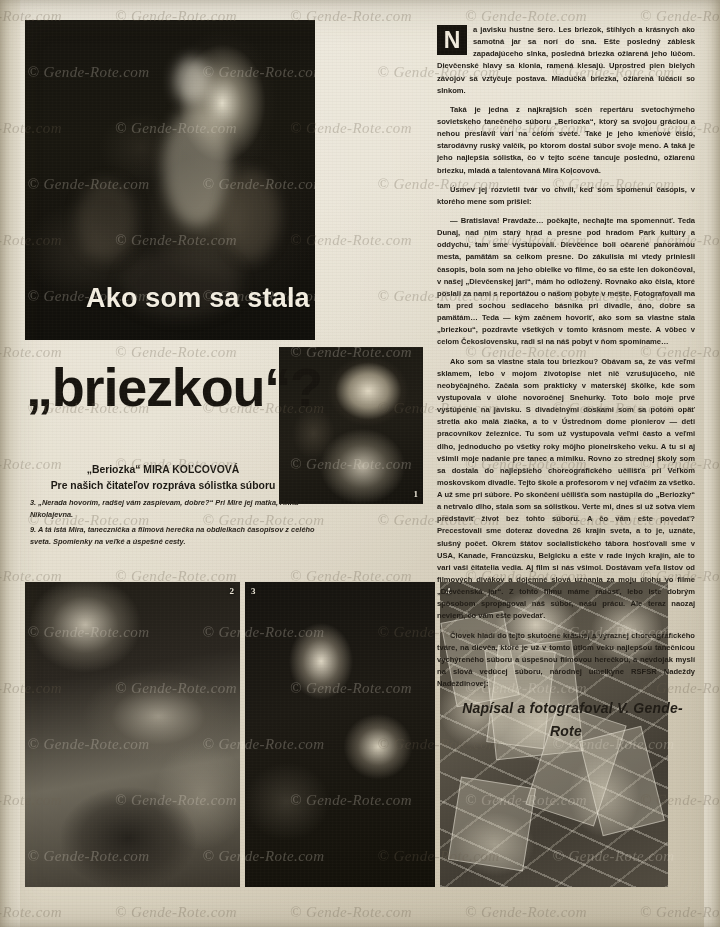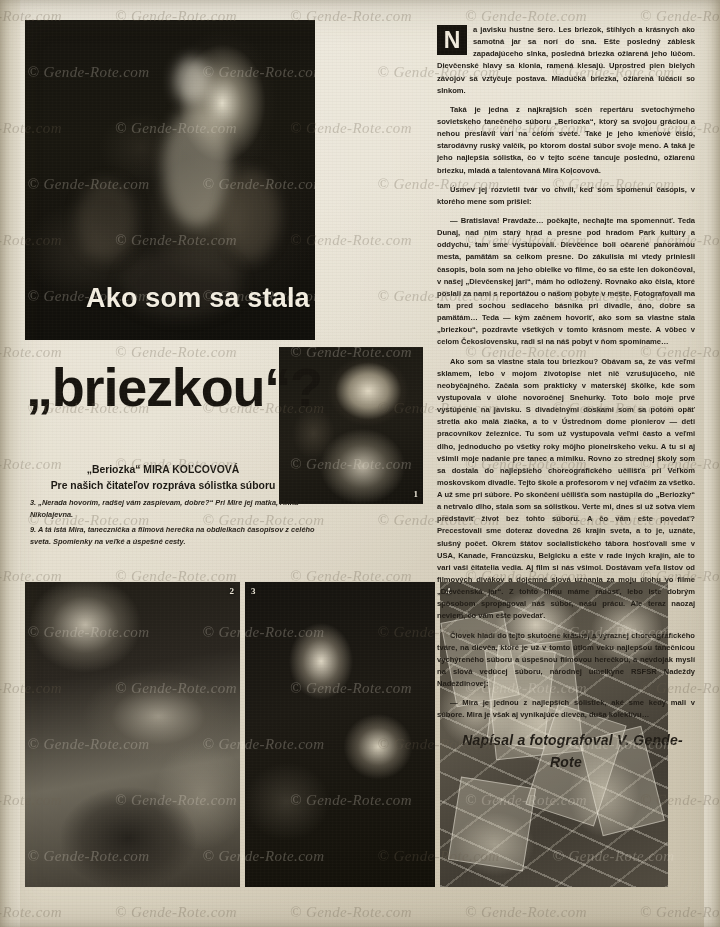--- a/index.html
+++ b/index.html
@@ -291,21 +291,20 @@
     <p>9. A tá istá Mira, tanecznička a filmová herečka na obdielkach časopisov z celého sveta. Spomienky na veľké a úspešné cesty.</p>
   </div>
 
   <div id="right-col">
     <p class="noind"><span class="dropcap">N</span><span>a javisku hustne šero. Les briezok, štíhlych a krásnych ako samotná jar sa norí do sna. Ešte posledný záblesk zapadajúceho slnka, posledná briezka ožiarená jeho lúčom. Dievčenské hlavy sa klonia, ramená klesajú. Uprostred pien bielych závojov sa vztyčuje postava. Mladučká briezka, ožiarená lúčacií so slnkom.</span></p>
     <p>Taká je jedna z najkrajších scén repertáru svetochýrneho sovietskeho tanečného súboru „Beriozka“, ktorý sa svojou gráciou a nehou preslávil vari na celom svete. Také je jeho kmeňové číslo, starodávny ruský valčík, po ktorom dostal súbor svoje meno. A taká je jeho najlepšia sólistka, čo v tejto scéne tancuje poslednú, ožiarenú briezku, mladá a talentovaná Mira Koļcovová.</p>
     <p>Úsmev jej rozvietil tvár vo chvíli, keď som spomenul časopis, v ktorého mene som prišiel:</p>
     <p>— Bratislava! Pravdaže… počkajte, nechajte ma spomennúť. Teda Dunaj, nad ním starý hrad a presne pod hradom Park kultúry a oddychu, tam sme vystupovali. Dievčence boli očarené panorámou mesta, pamätám sa celkom presne. Do zákulisia mi vtedy priniesli časopis, bola som na jeho obielke vo filme, čo sa ešte len dokončoval, v našej „Dievčenskej jari“, mám ho odložený. Rovnako ako čísla, ktoré poslali za nami s reportážou o našom pobyte v meste. Fotografovali ma tam pred sochou sediaceho básnika pri divadle, áno, dobre sa pamätám… Teda — kým začnem hovoriť, ako som sa vlastne stala „briezkou“, pozdravte všetkých v tomto krásnom meste. A vôbec v celom Čekoslovensku, radi si na náš pobyt v ňom spomíname…</p>
     <p>Ako som sa vlastne stala tou briezkou? Obávam sa, že vás veľmi sklamem, lebo v mojom životopise niet nič vzrušujúceho, nič neobyčajného. Začala som prakticky v materskéj škôlke, kde som vystupovala v úlohe novoročnej Snehurky. Toto bolo moje prvé vystúpenie na javisku. S divadelnými doskami som sa potom opäť stretla ako malá žiačka, a to v Ústrednom dome pionierov — deti pracovníkov železnice. Tu som už vystupovala veľmi často a veľmi dlho, jednoducho po všetky roky môjho pioneirskeho veku. A tu si aj všimli moje nadanie pre tanec a mimiku. Rovno zo strednej školy som sa dostala do najlepšieho choreografického učilišťa pri Veľkom moskovskom divadle. Tejto škole a profesorom v nej vďačím za všetko. A už sme pri súbore. Po skončení učilišťa som nastúpila do „Beriozky“ a netrvalo dlho, stala som sa sólistkou. Verte mi, dnes si už sotva viem predstaviť život bez tohto súboru. A čo vám ešte povedať? Precestovali sme doteraz dovedna 26 krajín sveta, a to je, uznáte, slušný počet. Okrem štátov socialistického tábora hosťovali sme v USA, Kanade, Francúzsku, Belgicku a ešte v rade iných krajín, ale to vari vaši čitatelia vedia. Aj film si nás všimol. Dostávam veľa listov od filmových divákov a dojemné slová uznania za moju úlohu vo filme „Dievčenská jar“. Z tohto filmu máme radosť, lebo iste dobrým spôsobom spropagoval náš súbor, našu prácu. Ale teraz naozaj neviem, čo vám ešte povedať.</p>
     <p>Človek hladí do tejto skutočne krásnej a výraznej choreografického tváre, na dievča, ktoré je už v tomto útlom veku najlepšou tanečnicou vychýreného súboru a úspešnou filmovou herečkou, a nevdojak myslí na slová vedúcej súboru, národnej umelkyne RSFSR Nadeždy Nadeždinovej:</p>
-    <p>— Mira je jednou z najlepších sólistiek, aké sme kedy mali v súbore. Mira je však aj vynikajúce dievča, duša kolektívu…</p>
     <p id="byline">Napísal a fotografoval V. Gende-Rote</p>
   </div>
 
   <div class="wm-layer" id="wm-layer">
       <span class="wm" style="left: -60px; top: 8px;">© Gende-Rote.com</span>
       <span class="wm" style="left: 115px; top: 8px;">© Gende-Rote.com</span>
       <span class="wm" style="left: 290px; top: 8px;">© Gende-Rote.com</span>
       <span class="wm" style="left: 465px; top: 8px;">© Gende-Rote.com</span>
       <span class="wm" style="left: 640px; top: 8px;">© Gende-Rote.com</span>
       <span class="wm light" style="left: 27.5px; top: 64px;">© Gende-Rote.com</span>

